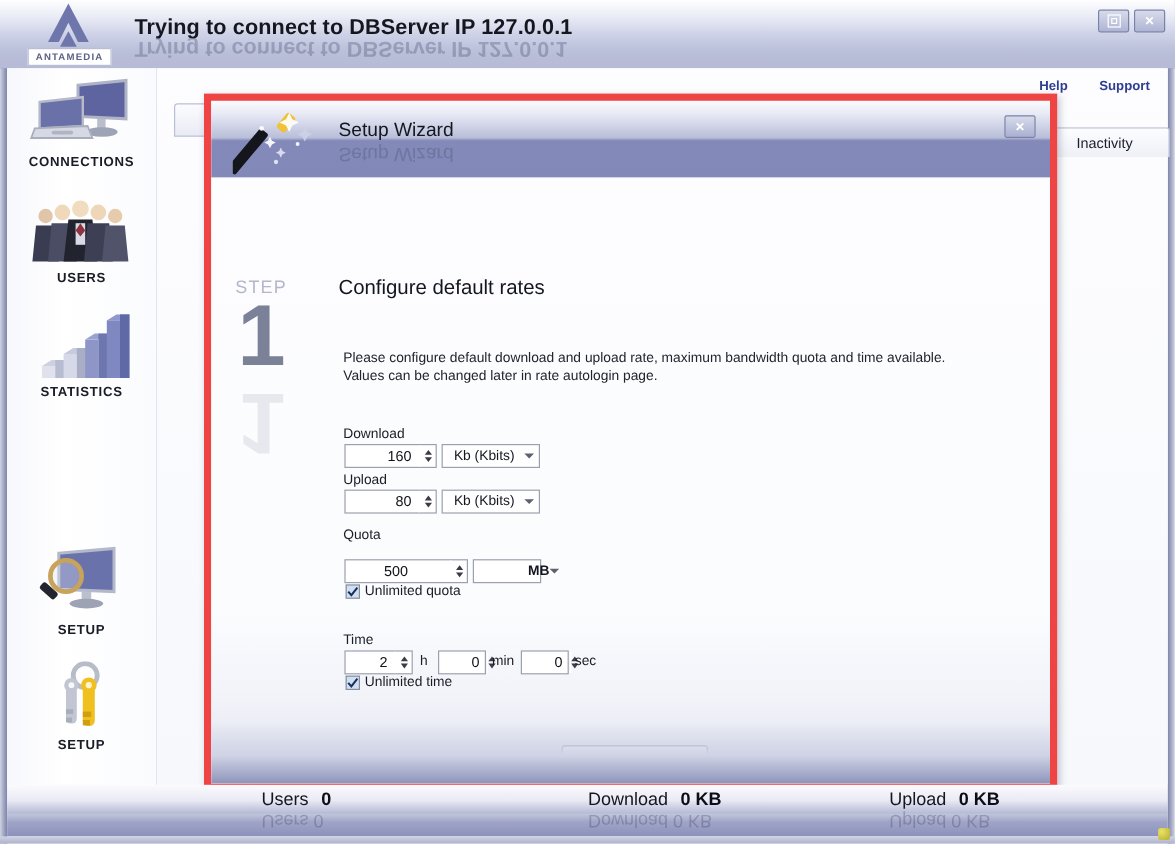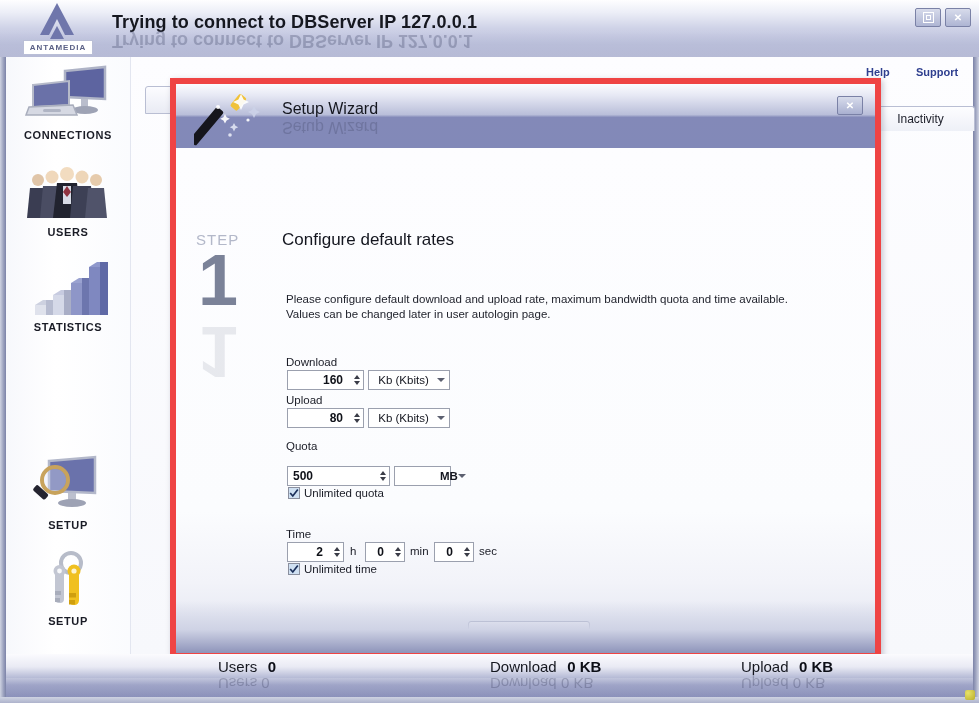--- a/index.html
+++ b/index.html
@@ -92,21 +92,21 @@
   .step-num{position:absolute;left:22px;top:96px;font-size:72px;font-weight:bold;color:#7b8298;line-height:1;}
   .step-num-reflect{position:absolute;left:22px;top:168px;font-size:72px;font-weight:bold;
     color:rgba(123,130,152,0.16);line-height:1;transform:scaleY(-1);}
 
   .h1{position:absolute;left:106px;top:82px;font-size:17px;color:#14161f;}
   .desc{position:absolute;left:110px;top:144px;font-size:11.5px;color:#22242e;line-height:15px;}
 
   .field-label{position:absolute;font-size:11.5px;color:#1a1c26;}
   .spin{position:absolute;height:20px;border:1px solid #9ba0ae;background:#ffffff;
     display:flex;align-items:center;box-sizing:border-box;}
-  .spin-val{flex:1;text-align:right;padding-right:6px;font-size:12px;font-weight:bold;color:#0f1118;}
+  .spin-val{flex:1;text-align:right;padding-right:6px;font-size:12px;font-weight:normal;color:#0f1118;margin-left:27px;}
   .spin-val.left{text-align:left;padding-left:5px;}
   .spin-arrows{width:13px;height:18px;display:flex;flex-direction:column;
     align-items:center;justify-content:center;gap:2px;border-left:1px solid #ffffff;}
   .tri-up{width:0;height:0;border-left:3.5px solid transparent;border-right:3.5px solid transparent;border-bottom:4px solid #3a3c47;}
   .tri-dn{width:0;height:0;border-left:3.5px solid transparent;border-right:3.5px solid transparent;border-top:4px solid #3a3c47;}
   .combo{position:absolute;height:20px;border:1px solid #9ba0ae;background:#ffffff;
     display:flex;align-items:center;box-sizing:border-box;}
   .combo-val{flex:1;padding-left:5px;font-size:11.5px;color:#14161f;text-align:center;}
   .combo-val.bold{font-weight:bold;}
   .combo-arrow{width:16px;display:flex;align-items:center;justify-content:center;}
@@ -309,21 +309,21 @@
 
     <div class="dlg-body">
 
       <div class="step-word">STEP</div>
       <div class="step-num-reflect">1</div>
       <div class="step-num">1</div>
 
       <div class="h1">Configure default rates</div>
       <div class="desc">
         <div>Please configure default download and upload rate, maximum bandwidth quota  and time available.</div>
-        <div>Values can be changed later in user autologin page.</div>
+        <div>Values can be changed later in rate autologin page.</div>
       </div>
 
       <div class="field-label" style="left:110px;top:208px;">Download</div>
       <div class="spin" style="left:111px;top:222px;width:77px;">
         <span class="spin-val">160</span>
         <span class="spin-arrows">
           <span class="tri-up"></span>
           <span class="tri-dn"></span>
         </span>
       </div>

